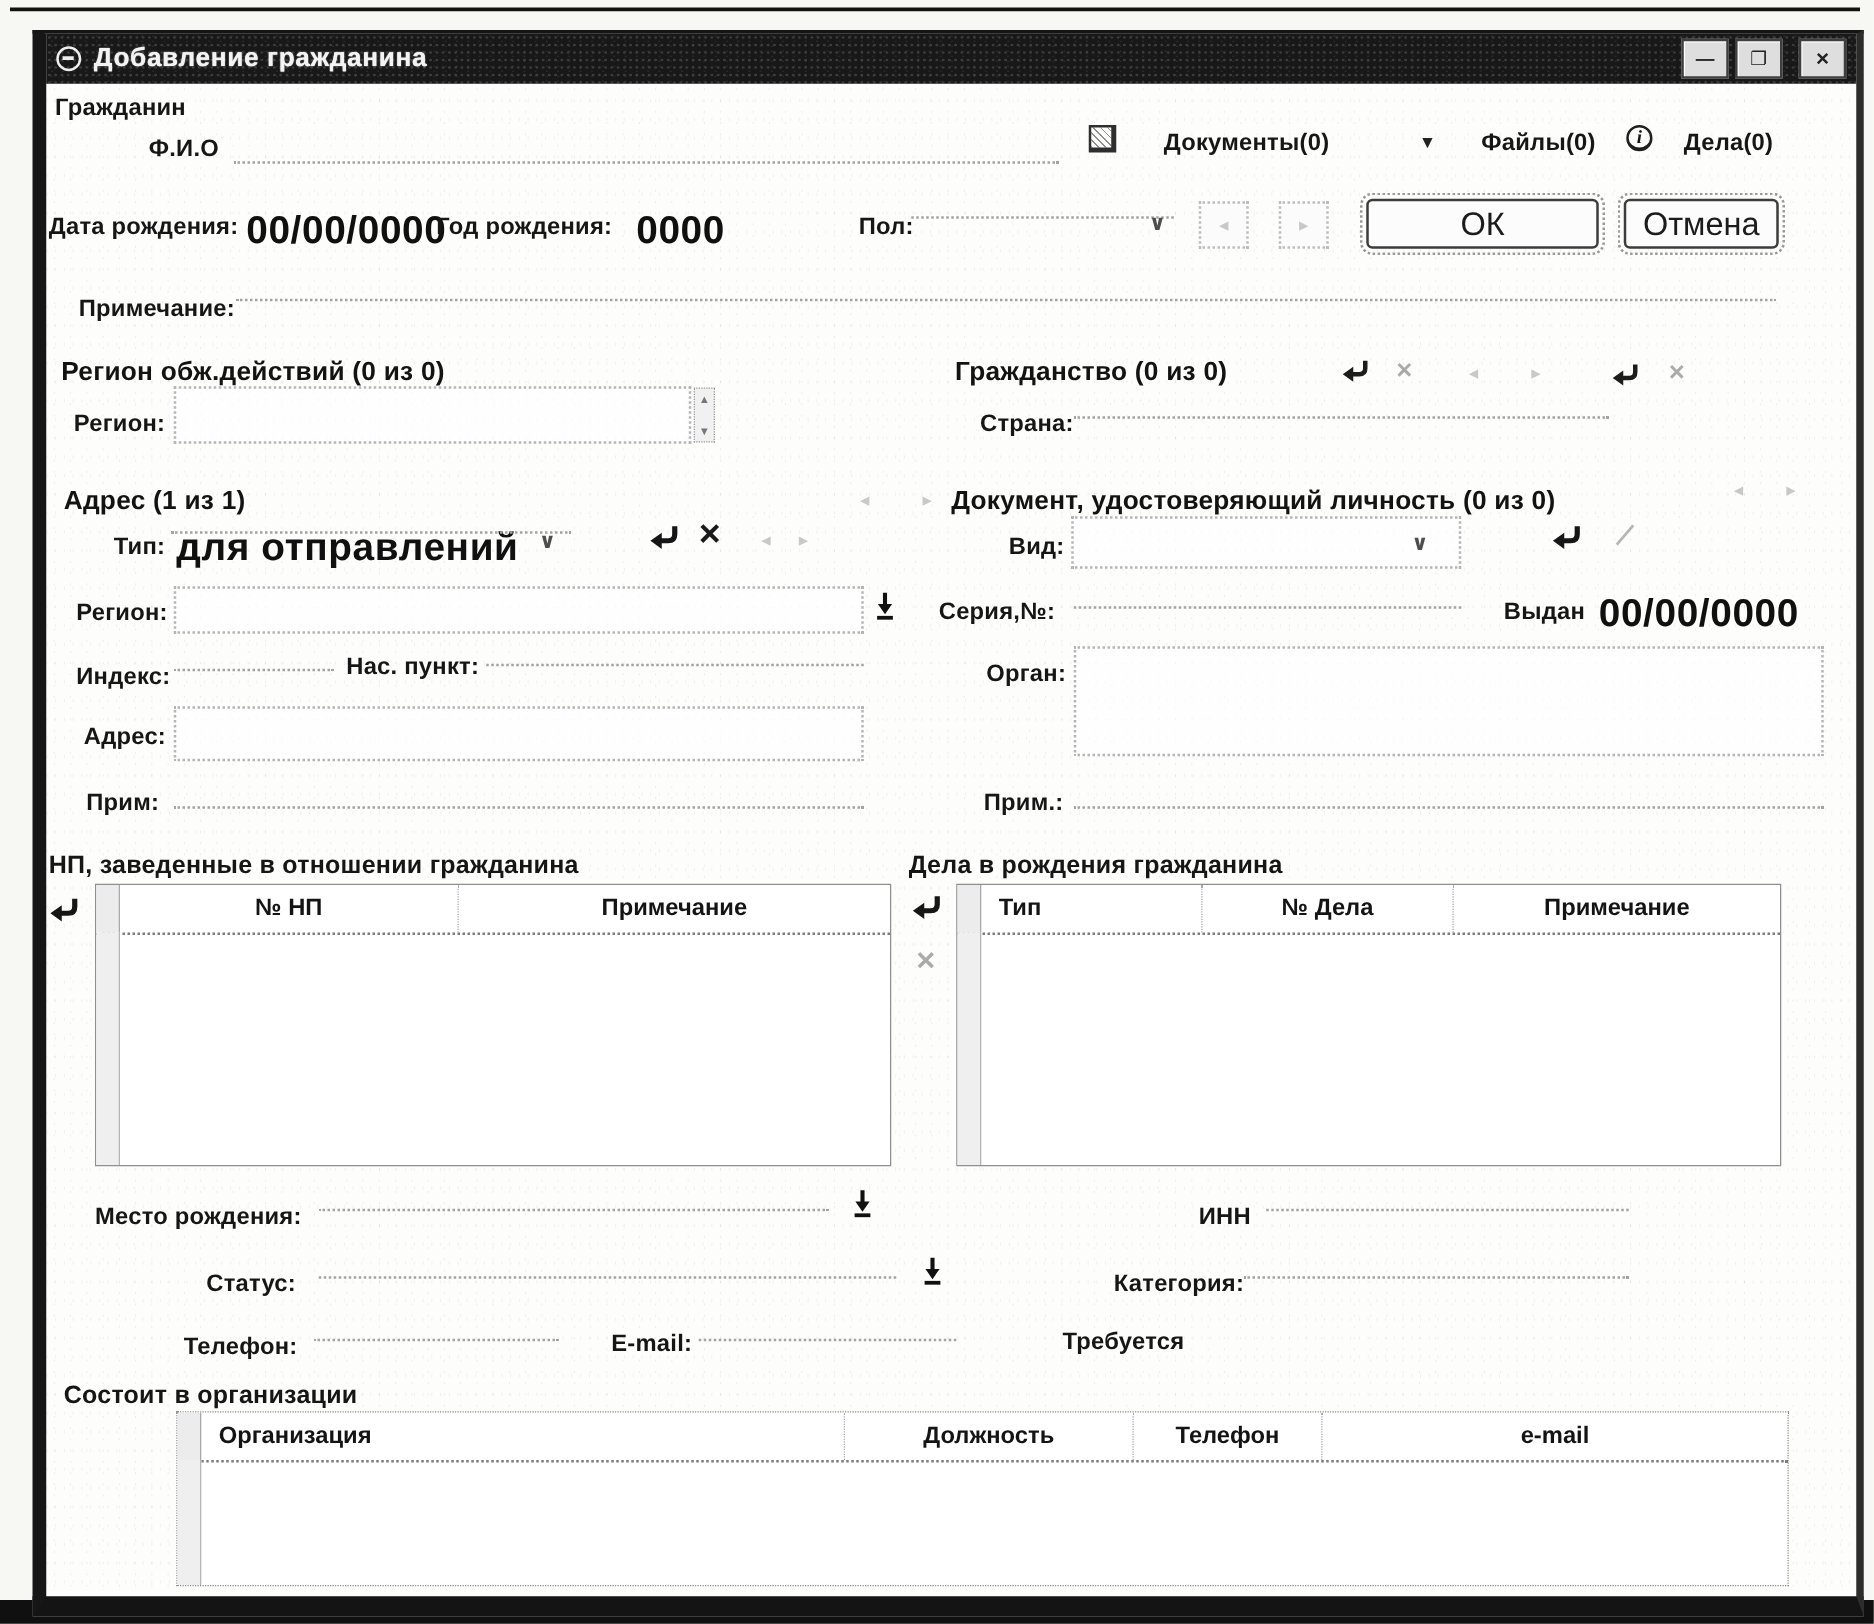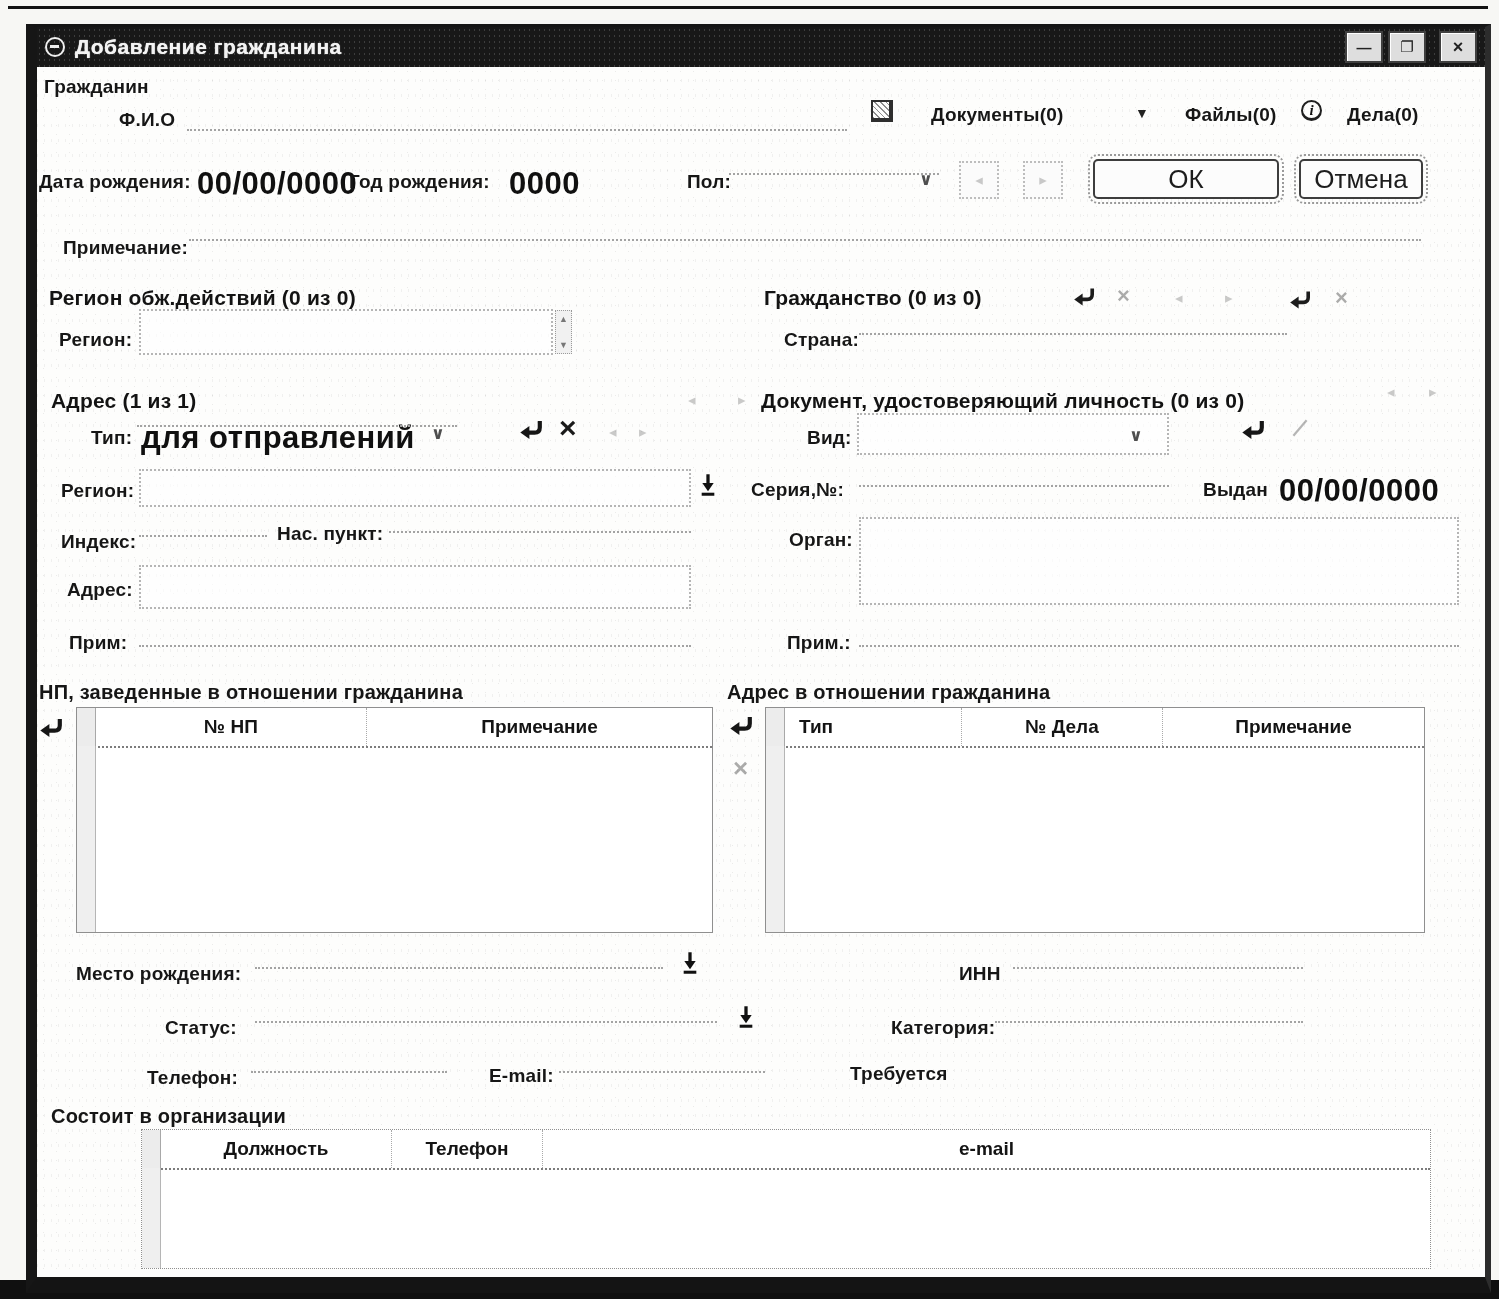--- a/index.html
+++ b/index.html
@@ -214,21 +214,21 @@
     </span>
     <div class="tbl" style="left:39px;top:640px;width:637px;height:226px;">
       <div class="tbl-head">
         <span class="gut"></span>
         <span class="th" style="width:270px;">№ НП</span>
         <span class="th" style="flex:1;">Примечание</span>
       </div>
       <div class="tbl-gutter"></div>
     </div>
 
-    <div class="lbl" style="left:690px;top:614px;font-size:20px;">Адрес в отношении гражданина</div>
+    <div class="lbl" style="left:690px;top:614px;font-size:20px;">Дела в рождения гражданина</div>
     <span class="ico-btn" style="left:692px;top:646px;">
       <svg width="26" height="26" viewBox="0 0 20 20">
           <path d="M16 3 v5 q0 4 -4 4 H7" fill="none" stroke="#161616" stroke-width="3.2"></path>
           <polygon points="8,7 8,17 1,12" fill="#161616"></polygon>
         </svg>
     </span>
     <span class="dim" style="left:696px;top:686px;font-size:26px;font-weight:700;">×</span>
     <div class="tbl" style="left:728px;top:640px;width:660px;height:226px;">
       <div class="tbl-head">
         <span class="gut"></span>
@@ -266,20 +266,21 @@
     <div class="lbl" style="left:110px;top:1000px;">Телефон:</div>
     <div class="fld" style="left:214px;top:978px;width:196px;"></div>
     <div class="lbl" style="left:452px;top:998px;">E-mail:</div>
     <div class="fld" style="left:522px;top:978px;width:206px;"></div>
     <div class="lbl" style="left:813px;top:996px;">Требуется</div>
 
     <div class="lbl" style="left:14px;top:1038px;font-size:20px;">Состоит в организации</div>
     <div class="tbl" style="left:104px;top:1062px;width:1290px;height:140px;border-style:dotted;">
       <div class="tbl-head" style="border-bottom-style:dotted;">
         <span class="gut"></span>
+        <span class="th left" style="width:500px;border-right-style:dotted;">Организация</span>
         <span class="th" style="width:230px;border-right-style:dotted;">Должность</span>
         <span class="th" style="width:150px;border-right-style:dotted;">Телефон</span>
         <span class="th" style="flex:1;">e-mail</span>
       </div>
       <div class="tbl-gutter"></div>
     </div>
 
   </div>
 </div>
 

